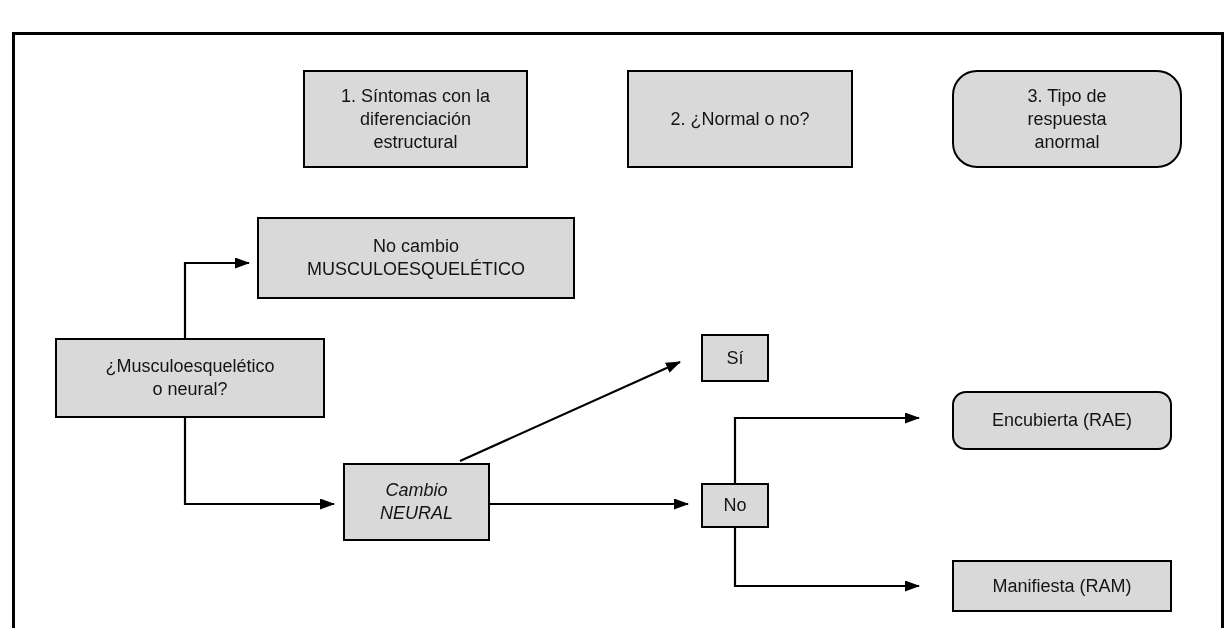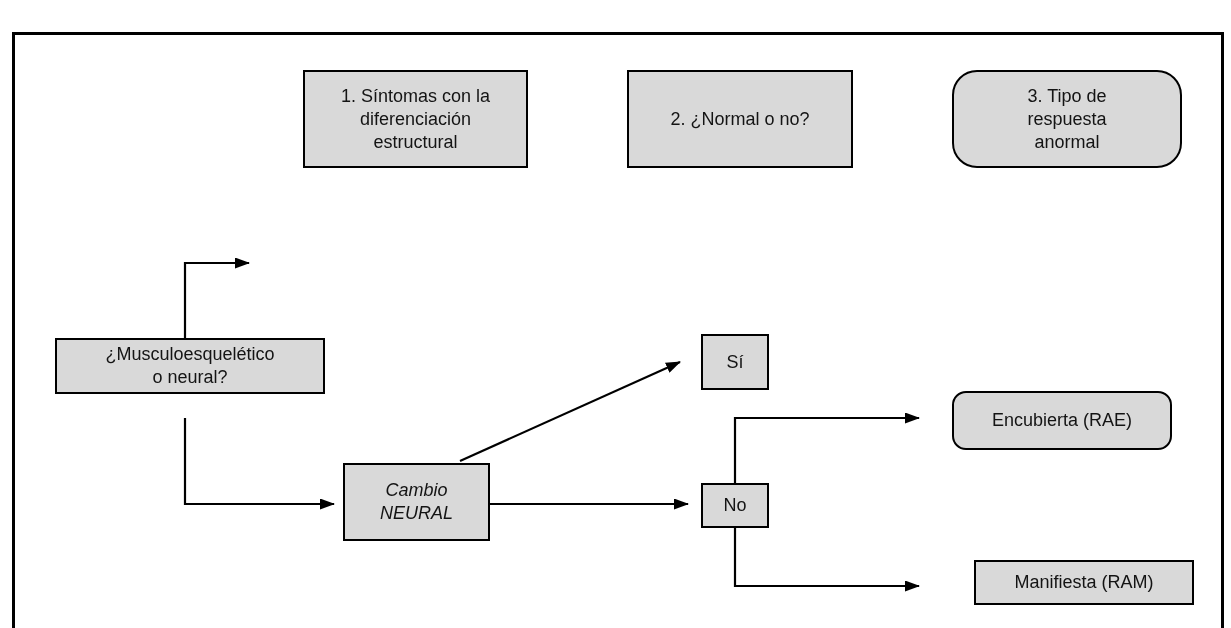--- a/index.html
+++ b/index.html
@@ -76,28 +76,30 @@
   <div class="node" style="left:303px; top:42px; width:225px; height:98px;">1. Síntomas con la
 diferenciación
 estructural</div>
 
   <div class="node" style="left:627px; top:42px; width:226px; height:98px;">2. ¿Normal o no?</div>
 
   <div class="node" style="left:952px; top:42px; width:230px; height:98px;border-radius:25px;">3. Tipo de
 respuesta
 anormal</div>
 
+  <div class="node" style="left:257px; top:189px; width:318px; height:82px;">No cambio
+MUSCULOESQUELÉTICO</div>
 
-  <div class="node" style="left:55px; top:310px; width:270px; height:56px;">¿Musculoesquelético
+  <div class="node" style="left:55px; top:310px; width:270px; height:80px;">¿Musculoesquelético
 o neural?</div>
 
   <div class="node" style="left:343px; top:435px; width:147px; height:78px;font-style:italic;">Cambio
 NEURAL</div>
 
-  <div class="node" style="left:701px; top:306px; width:68px; height:56px;">Sí</div>
+  <div class="node" style="left:701px; top:306px; width:68px; height:48px;">Sí</div>
 
   <div class="node" style="left:701px; top:455px; width:68px; height:45px;">No</div>
 
   <div class="node" style="left:952px; top:363px; width:220px; height:59px;border-radius:14px;">Encubierta (RAE)</div>
 
-  <div class="node" style="left:974px; top:532px; width:220px; height:45px;">Manifiesta (RAM)</div>
+  <div class="node" style="left:952px; top:532px; width:220px; height:52px;">Manifiesta (RAM)</div>
 
 </div>
 
 </body></html>

